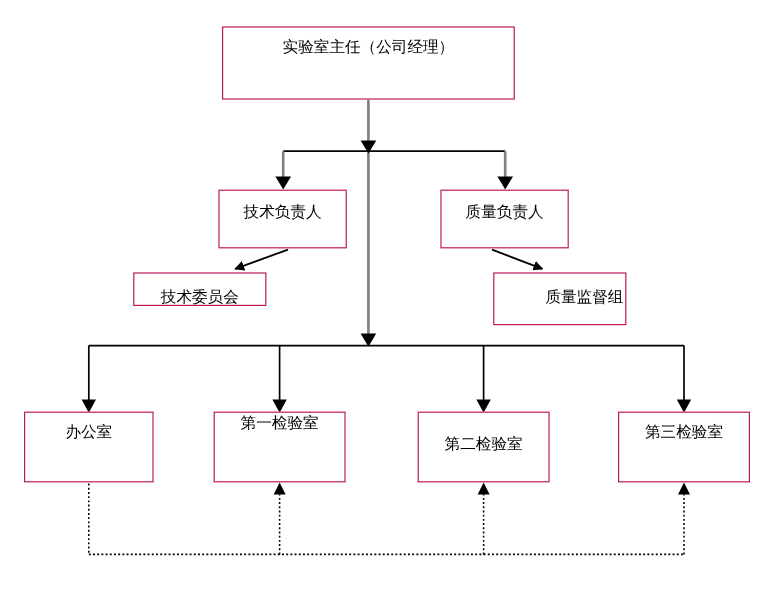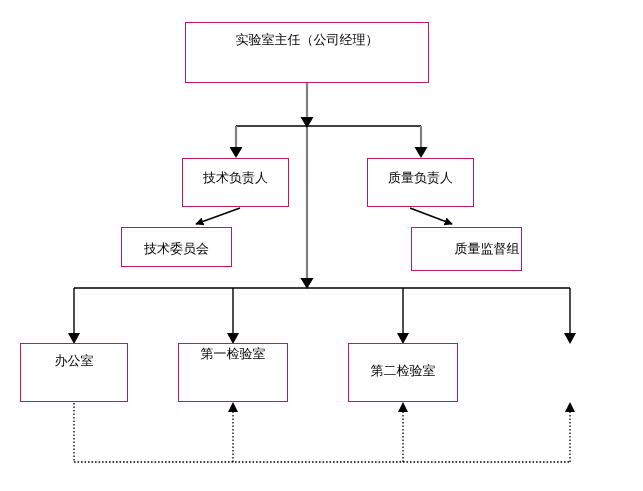--- a/index.html
+++ b/index.html
@@ -119,34 +119,37 @@
   </div>
 
   <div class="node-box" style="left:182px; top:158px; width:107px; height:49px; padding-top:9px;align-items:center;">
     <div class="node-label">技术负责人</div>
   </div>
 
   <div class="node-box" style="left:367px; top:158px; width:107px; height:49px; padding-top:9px;">
     <div class="node-label">质量负责人</div>
   </div>
 
-  <div class="node-box" style="left:121px; top:227px; width:111px; height:40px; padding-top:11px;">
+  <div class="node-box" style="left:111px; top:227px; width:111px; height:28px; padding-top:11px;">
     <div class="node-label">技术委员会</div>
   </div>
 
   <div class="node-box" style="left:411px; top:227px; width:111px; height:44px; padding-top:11px;padding-left:41px;">
     <div class="node-label">质量监督组</div>
   </div>
 
   <div class="node-box" style="left:20px; top:343px; width:108px; height:59px; padding-top:7px;">
     <div class="node-label">办公室</div>
   </div>
 
   <div class="node-box" style="left:178px; top:343px; width:110px; height:59px; padding-top:0;">
     <div class="node-label">第一检验室</div>
   </div>
 
   <div class="node-box" style="left:348px; top:343px; width:110px; height:59px; padding-top:17px;">
     <div class="node-label">第二检验室</div>
   </div>
 
+  <div class="node-box" style="left:515px; top:343px; width:110px; height:59px; padding-top:7px;">
+    <div class="node-label">第三检验室</div>
+  </div>
 
 </div>
 
 </body></html>

